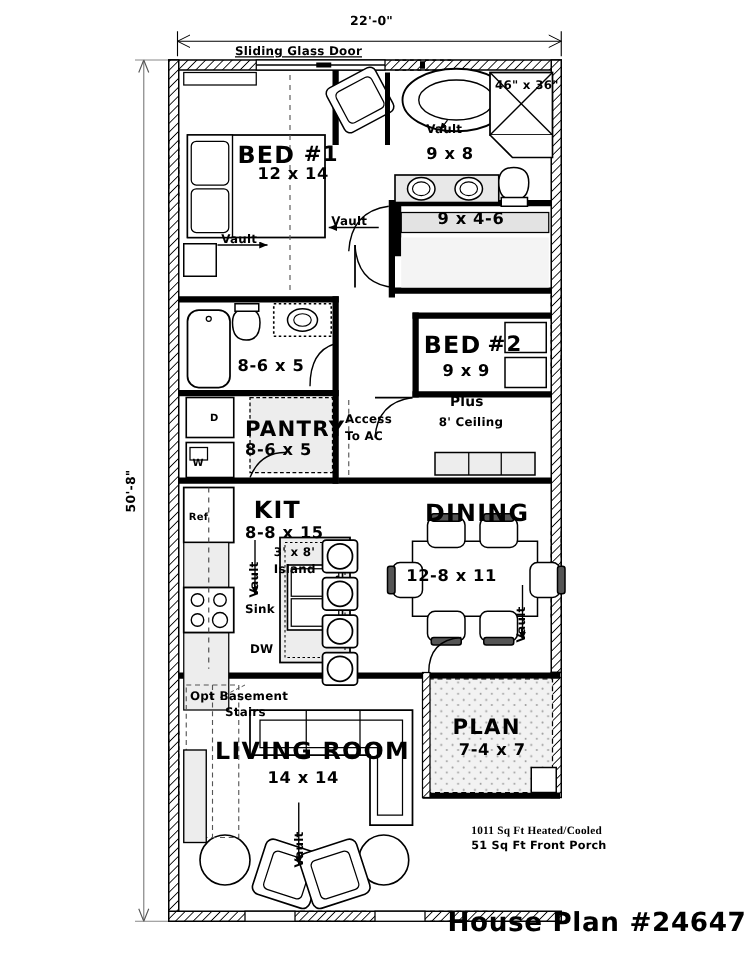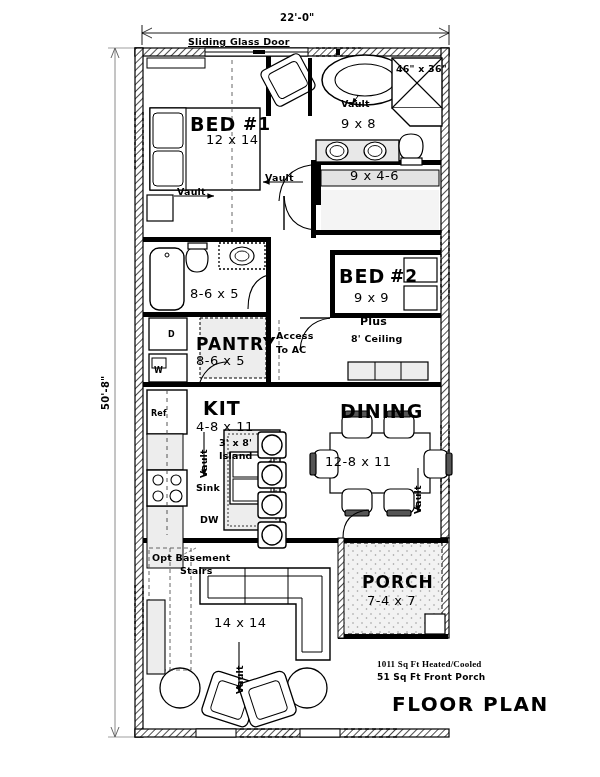--- a/index.html
+++ b/index.html
@@ -34,21 +34,21 @@
   .room-name {
     font-size: 17px;
     font-weight: bold;
     letter-spacing: 1px;
   }
   .room-name.big {
     font-size: 19px;
   }
   .room-dim {
     font-size: 13px;
-    font-weight: normal;
+    font-weight: bold;
     letter-spacing: 0.5px;
   }
   .tiny {
     font-size: 8px;
     font-weight: bold;
   }
   .small {
     font-size: 9.5px;
     font-weight: bold;
   }
@@ -418,37 +418,38 @@
   <div class="lbl room-dim" style="left:190px; top:286px;">8-6 x 5</div>
 
   <div class="lbl room-name" style="left:196px; top:334px;">PANTRY</div>
   <div class="lbl room-dim" style="left:196px; top:353px;">8-6 x 5</div>
   <div class="lbl small" style="left:276px; top:330px;">Access</div>
   <div class="lbl small" style="left:276px; top:344px;">To AC</div>
   <div class="lbl tiny" style="left:168px; top:330px;">D</div>
   <div class="lbl tiny" style="left:154px; top:366px;">W</div>
 
   <div class="lbl room-name big" style="left:203px; top:397px;">KIT</div>
-  <div class="lbl room-dim" style="left:196px; top:419px;">4-8 x 11</div>
+  <div class="lbl room-dim" style="left:196px; top:419px;">8-8 x 15</div>
   <div class="lbl tiny" style="left:151px; top:409px;">Ref</div>
   <div class="lbl small" style="left:219px; top:437px;">3' x 8'</div>
   <div class="lbl small" style="left:219px; top:450px;">Island</div>
   <div class="lbl small" style="left:196px; top:482px;">Sink</div>
   <div class="lbl small" style="left:200px; top:514px;">DW</div>
   <div class="lbl small rot90" style="left:198px; top:478px;">Vault</div>
 
   <div class="lbl room-name big" style="left:340px; top:400px;">DINING</div>
   <div class="lbl room-dim" style="left:325px; top:454px;">12-8 x 11</div>
   <div class="lbl small rot90" style="left:412px; top:514px;">Vault</div>
 
   <div class="lbl small" style="left:152px; top:552px;">Opt Basement</div>
   <div class="lbl small" style="left:180px; top:565px;">Stairs</div>
+  <div class="lbl room-name big" style="left:172px; top:590px;">LIVING ROOM</div>
   <div class="lbl room-dim" style="left:214px; top:615px;">14 x 14</div>
   <div class="lbl small rot90" style="left:234px; top:694px;">Vault</div>
 
-  <div class="lbl room-name" style="left:362px; top:572px;">PORCH</div>
+  <div class="lbl room-name" style="left:362px; top:572px;">PLAN</div>
   <div class="lbl room-dim" style="left:367px; top:593px;">7-4 x 7</div>
 
   <div class="lbl note" style="left:377px; top:659px;font-family:Liberation Serif, serif;">1011 Sq Ft Heated/Cooled</div>
   <div class="lbl note" style="left:377px; top:672px;text-align:center;">51 Sq Ft Front Porch</div>
-  <div class="lbl title-main" style="left:392px; top:692px;">FLOOR PLAN</div>
+  <div class="lbl title-sub" style="left:358px; top:726px;">House Plan #24647</div>
 
 </div>
 
 </body></html>

